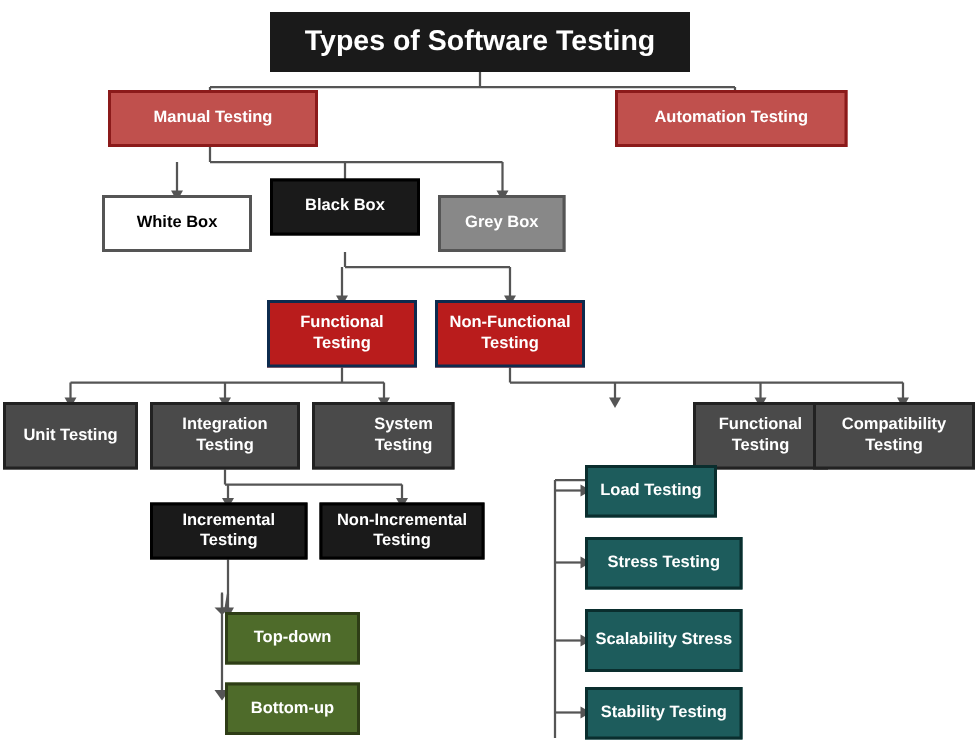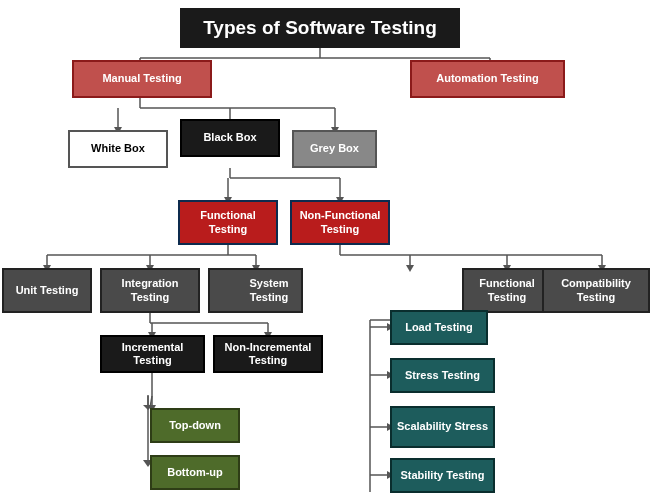--- a/index.html
+++ b/index.html
@@ -123,21 +123,21 @@
 
     
     .incremental { left: 100px; top: 335px; width: 105px; height: 38px; }
     .nonincremental { left: 213px; top: 335px; width: 110px; height: 38px; }
 
     
     .topdown { left: 150px; top: 408px; width: 90px; height: 35px; }
     .bottomup { left: 150px; top: 455px; width: 90px; height: 35px; }
 
     
-    .load { left: 390px; top: 310px; width: 98px; height: 35px; }
+    .load { left: 390px; top: 310px; width: 88px; height: 35px; }
     .stress { left: 390px; top: 358px; width: 105px; height: 35px; }
     .scalability { left: 390px; top: 406px; width: 105px; height: 42px; }
     .stability { left: 390px; top: 458px; width: 105px; height: 35px; }
   </style>
 </head>
 <body>
 
 <div class="diagram">
 
   <svg class="lines-svg">

